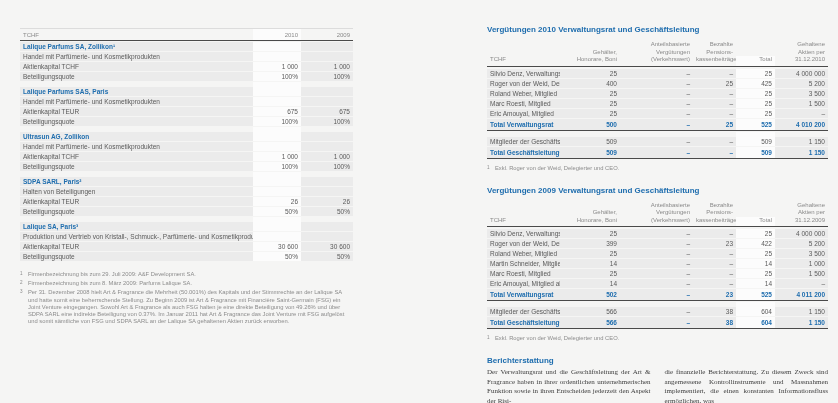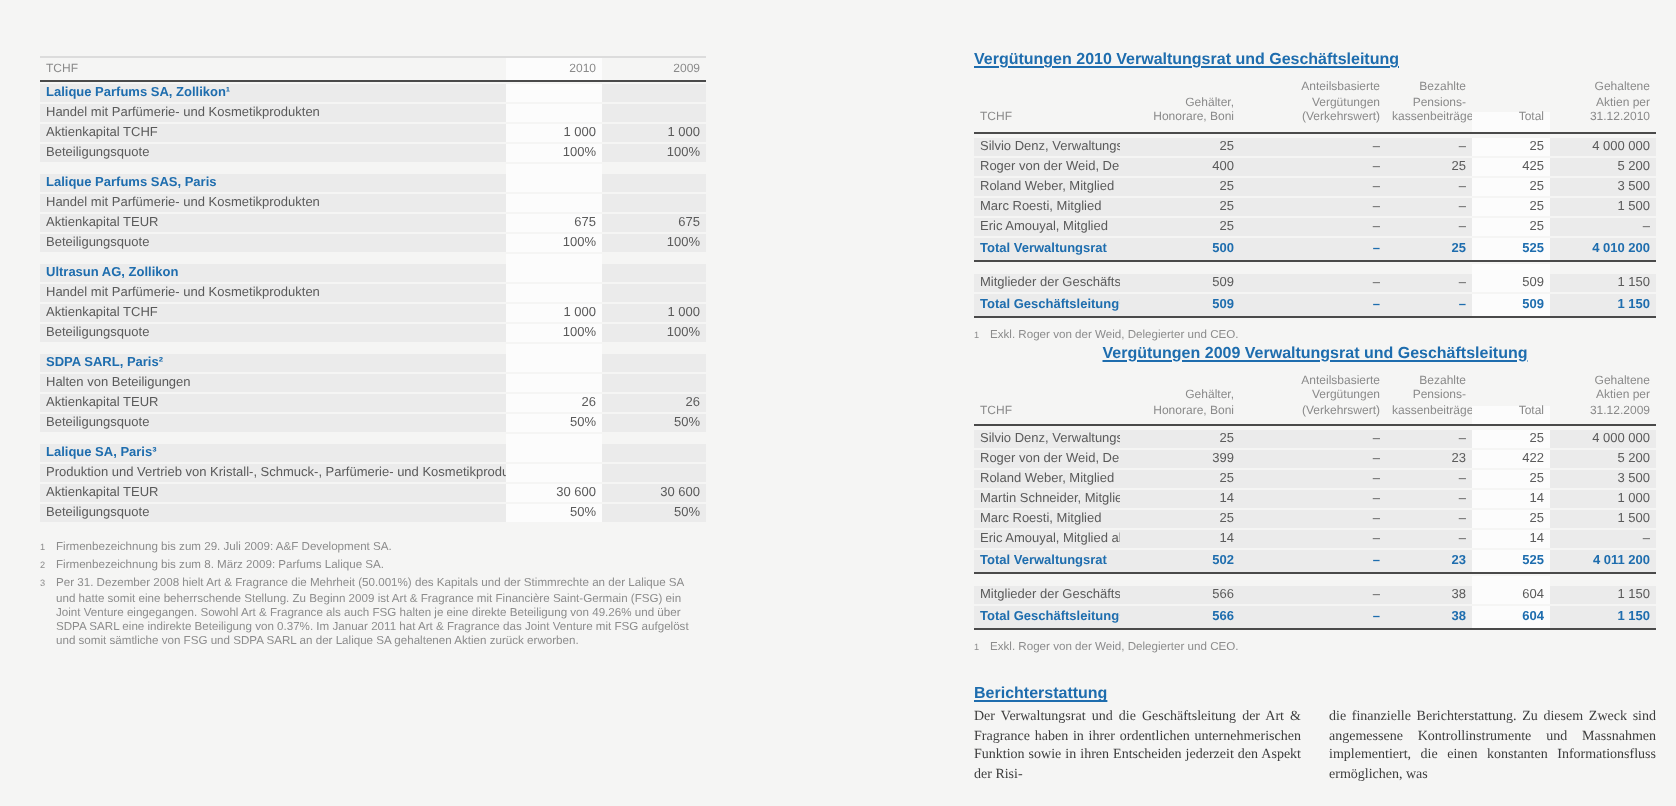--- a/index.html
+++ b/index.html
@@ -50,21 +50,21 @@
     border-bottom:1px solid #4a4a4a;
     align-items:end; margin-top:7px; margin-bottom:2px;
   }
   .rt-header .hc {
     font-size:6px; line-height:7.5px; color:#8a8a8a;
     white-space:pre-line; text-align:right; padding:0 3px 2px;
   }
   .rt-header .hc:first-child { text-align:left; }
   .rt-header .hc.hl { background:#fcfcfc; }
 
-  .sec-title { color:#1e6dae; font-weight:bold; font-size:8px; line-height:9px;text-decoration:underline; }
+  .sec-title { color:#1e6dae; font-weight:bold; font-size:8px; line-height:9px; }
 
   
   .fnotes { margin-top:10px; }
   .fn { display:flex; font-size:5.8px; line-height:7.2px; color:#8c8c8c; margin-top:2px; }
   .fn .m { flex:none; width:8px; font-size:4.6px; position:relative; top:-1px; text-align:left; }
   .fn .t { flex:1; }
   .fn-single { margin-top:6px; }
 
   
   #risk-section { margin-top:14px; }
@@ -317,21 +317,21 @@
         <div class="td num hl">509</div>
         <div class="td num">1 150</div>
       </div>
     </div>
 
   <div class="fn fn-single">
     <span class="m">1</span>
     <span class="t">Exkl. Roger von der Weid, Delegierter und CEO.</span>
   </div>
 
-  <div class="sec-title" style="text-align:center;">Vergütungen 2009 Verwaltungsrat und Geschäftsleitung</div>
+  <div class="sec-title" style="margin-top:14px;">Vergütungen 2009 Verwaltungsrat und Geschäftsleitung</div>
 
   <div class="rt-header">
     <div class="hc">TCHF</div>
     <div class="hc">Gehälter,
 Honorare, Boni</div>
     <div class="hc">Anteilsbasierte
 Vergütungen
 (Verkehrswert)</div>
     <div class="hc">Bezahlte Pensions-
 kassenbeiträge</div>

